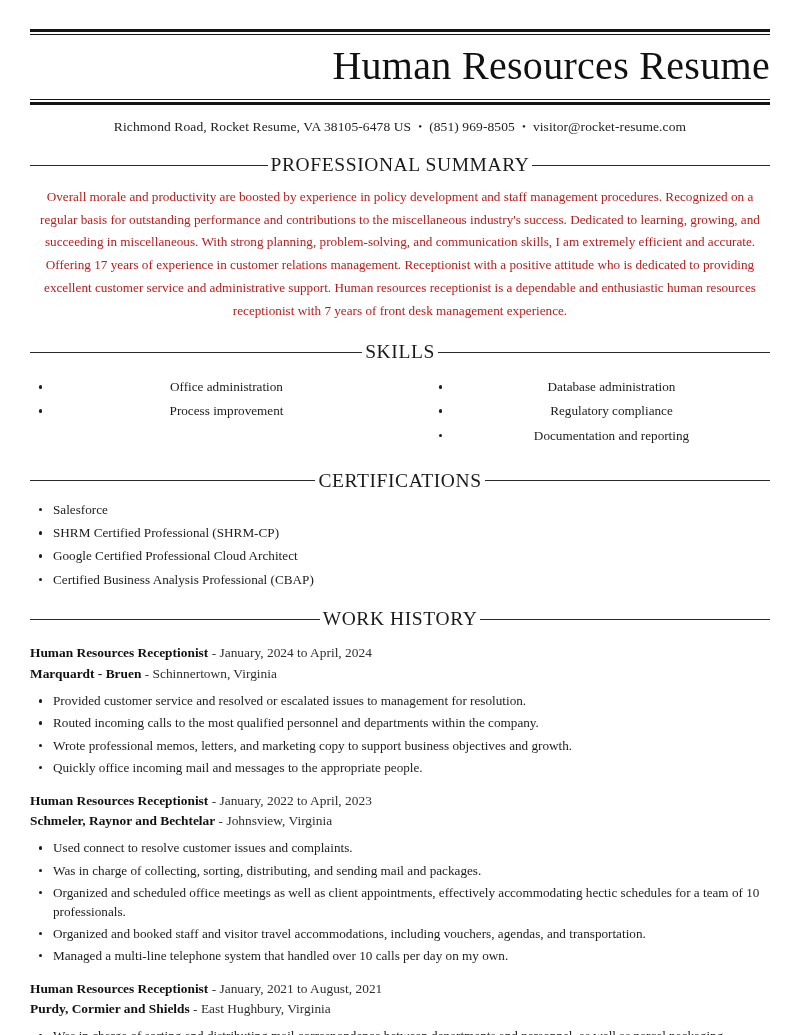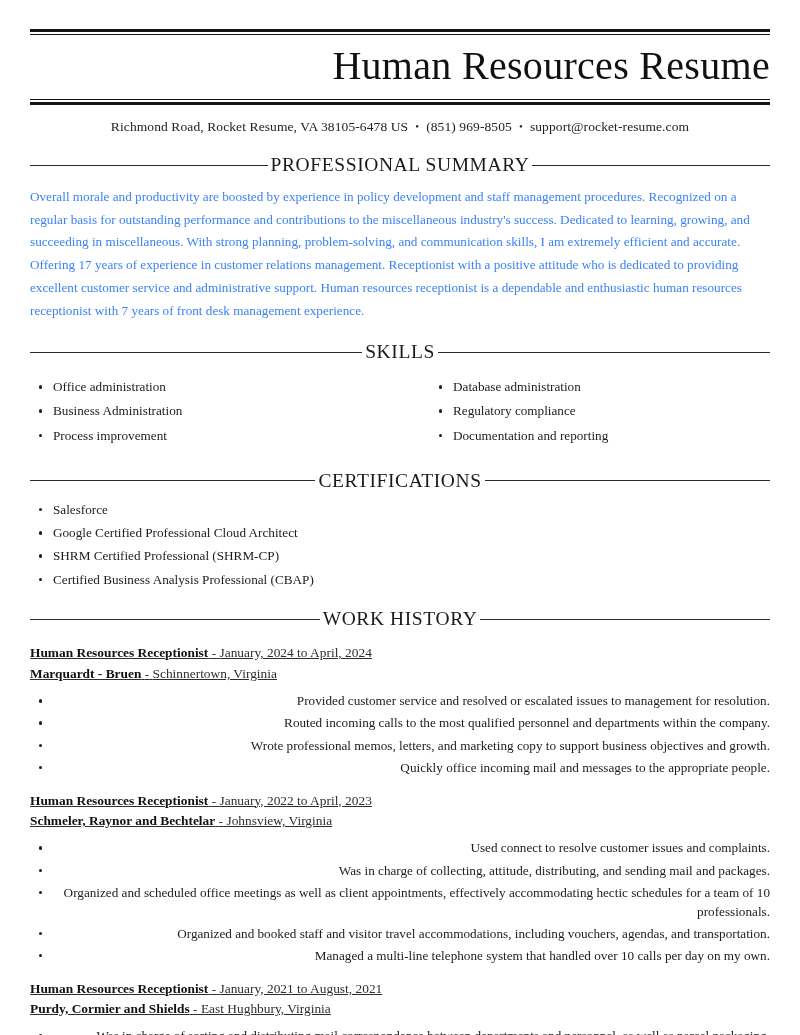--- a/index.html
+++ b/index.html
@@ -83,22 +83,22 @@
     letter-spacing: 0.6px;
     color: #1a1a1a;
     font-weight: 400;
     white-space: nowrap;
   }
 
   
   .summary {
     font-size: 13.2px;
     line-height: 1.72;
-    text-align: left;
-    color: #3b82f6;
+    text-align: center;
+    color: #b91c1c;
     margin-top: 10px;
   }
 
   
   ul.bullets {
     list-style: none;
     margin: 9px 0 0 0;
     padding: 0;
   }
   ul.bullets li {
@@ -126,65 +126,64 @@
   }
   .two-col .col {
     width: 50%;
     box-sizing: border-box;
   }
   .two-col .col.right {
     padding-left: 30px;
   }
   .two-col ul.bullets li {
     margin-bottom: 5.5px;
+    text-align: center;
   }
 
   
   .job {
     margin-top: 13px;
   }
   .job:first-of-type {
     margin-top: 10px;
   }
   .job-line {
     font-size: 13.4px;
     line-height: 1.52;
     color: #2e2e2e;
-    text-decoration: underline;
   }
   .job-line .strong {
     font-weight: 700;
     color: #111111;
   }
   .job-line .dash {
     color: #3a3a3a;
   }
   .job ul.bullets {
     margin-top: 8px;
-    text-align: right;
   }
   .job ul.bullets li {
     margin-bottom: 3.5px;
   }
 </style>
 </head>
 <body>
 
 <div class="page">
 
   <div class="rule-top"></div>
 
   <div class="title-block">
     <h1 class="doc-title">Human Resources Resume</h1>
   </div>
 
   <div class="rule-bottom"></div>
 
   <div class="contact-line">
-    <span>Richmond Road, Rocket Resume, VA 38105-6478 US</span><span class="contact-sep">•</span><span>(851) 969-8505</span><span class="contact-sep">•</span><span>support@rocket-resume.com</span>
+    <span>Richmond Road, Rocket Resume, VA 38105-6478 US</span><span class="contact-sep">•</span><span>(851) 969-8505</span><span class="contact-sep">•</span><span>visitor@rocket-resume.com</span>
   </div>
 
   <div class="section">
     <div class="sec-head">
       <span class="line"></span>
       <span class="label">PROFESSIONAL SUMMARY</span>
       <span class="line"></span>
     </div>
     <p class="summary">Overall morale and productivity are boosted by experience in policy development and staff management procedures. Recognized on a regular basis for outstanding performance and contributions to the miscellaneous industry's success. Dedicated to learning, growing, and succeeding in miscellaneous. With strong planning, problem-solving, and communication skills, I am extremely efficient and accurate. Offering 17 years of experience in customer relations management. Receptionist with a positive attitude who is dedicated to providing excellent customer service and administrative support. Human resources receptionist is a dependable and enthusiastic human resources receptionist with 7 years of front desk management experience.</p>
   </div>
@@ -192,21 +191,20 @@
   <div class="section">
     <div class="sec-head">
       <span class="line"></span>
       <span class="label">SKILLS</span>
       <span class="line"></span>
     </div>
     <div class="two-col">
       <div class="col left">
         <ul class="bullets">
           <li>Office administration</li>
-          <li>Business Administration</li>
           <li>Process improvement</li>
         </ul>
       </div>
       <div class="col right">
         <ul class="bullets">
           <li>Database administration</li>
           <li>Regulatory compliance</li>
           <li>Documentation and reporting</li>
         </ul>
       </div>
@@ -214,22 +212,22 @@
   </div>
 
   <div class="section">
     <div class="sec-head">
       <span class="line"></span>
       <span class="label">CERTIFICATIONS</span>
       <span class="line"></span>
     </div>
     <ul class="bullets">
       <li>Salesforce</li>
+      <li>SHRM Certified Professional (SHRM-CP)</li>
       <li>Google Certified Professional Cloud Architect</li>
-      <li>SHRM Certified Professional (SHRM-CP)</li>
       <li>Certified Business Analysis Professional (CBAP)</li>
     </ul>
   </div>
 
   <div class="section">
     <div class="sec-head">
       <span class="line"></span>
       <span class="label">WORK HISTORY</span>
       <span class="line"></span>
     </div>
@@ -255,21 +253,21 @@
       <div class="job-line">
         <span class="strong">Human Resources Receptionist</span><span class="dash"> </span><span class="dash">-</span>
         <span>January, 2022 to April, 2023</span>
       </div>
       <div class="job-line">
         <span class="strong">Schmeler, Raynor and Bechtelar</span><span class="dash"> </span><span class="dash">-</span>
         <span>Johnsview, Virginia</span>
       </div>
       <ul class="bullets">
         <li>Used connect to resolve customer issues and complaints.</li>
-        <li>Was in charge of collecting, attitude, distributing, and sending mail and packages.</li>
+        <li>Was in charge of collecting, sorting, distributing, and sending mail and packages.</li>
         <li>Organized and scheduled office meetings as well as client appointments, effectively accommodating hectic schedules for a team of 10 professionals.</li>
         <li>Organized and booked staff and visitor travel accommodations, including vouchers, agendas, and transportation.</li>
         <li>Managed a multi-line telephone system that handled over 10 calls per day on my own.</li>
       </ul>
     </div>
 
     <div class="job">
       <div class="job-line">
         <span class="strong">Human Resources Receptionist</span><span class="dash"> </span><span class="dash">-</span>
         <span>January, 2021 to August, 2021</span>

